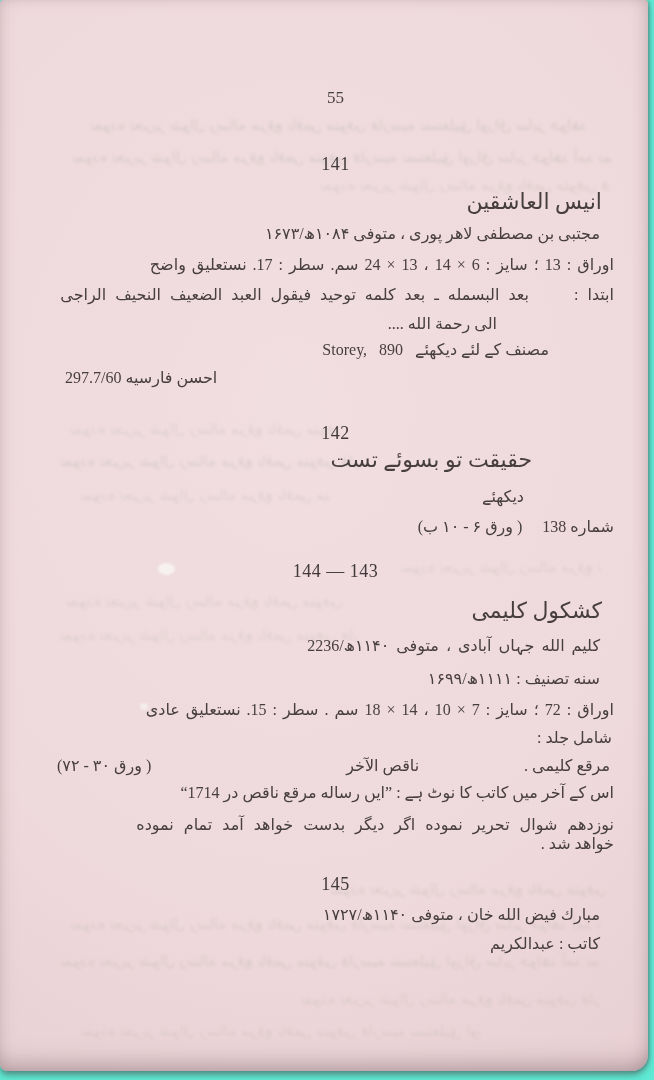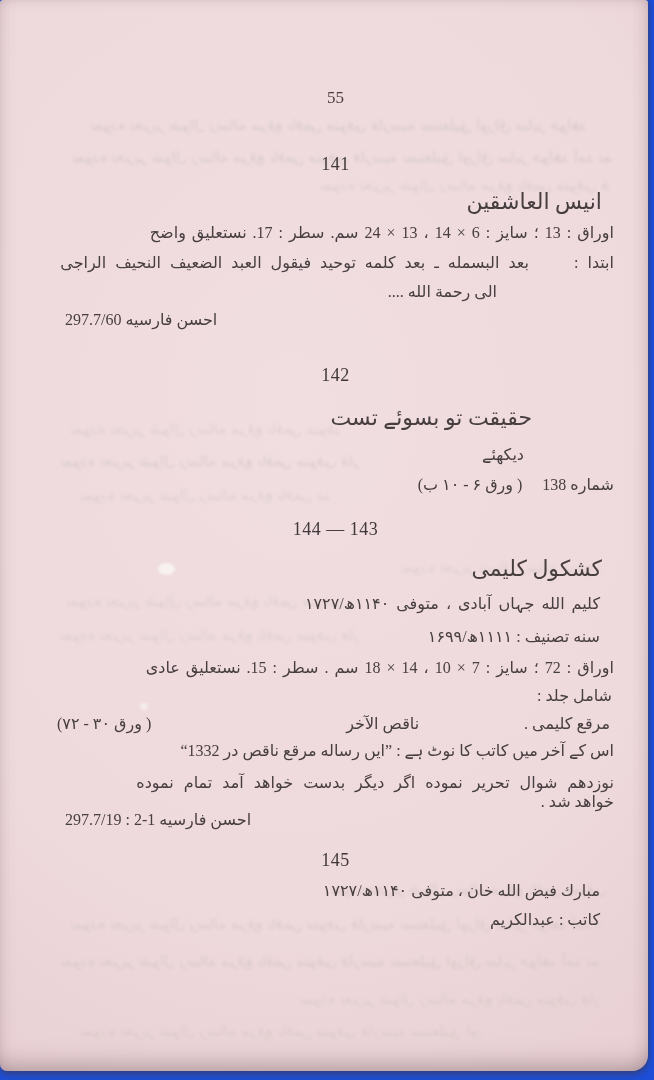--- a/index.html
+++ b/index.html
@@ -1,18 +1,18 @@
 <!DOCTYPE html>
 <html><head>
 <meta charset="utf-8">
 <style>
   html,body{margin:0;padding:0;}
   body{width:654px;height:1080px;overflow:hidden;background:#efece7;
        font-family:"Liberation Serif","DejaVu Sans",serif;}
-  .scan{position:relative;width:654px;height:1080px;background:#1d4ed8;overflow:hidden;}
+  .scan{position:relative;width:654px;height:1080px;background:#5eead4;overflow:hidden;}
   .page{position:absolute;left:0;top:0;width:648px;height:1071px;
         background:radial-gradient(130% 95% at 45% 38%, #f1dee1 0%, #eed9dc 50%, #e7ced2 82%, #dcc1c7 100%);
         border-radius:3px 3px 16px 7px;
         box-shadow:0 4px 6px rgba(70,55,60,.5), 2px 0 3px rgba(70,55,60,.22);}
   .page::after{content:"";position:absolute;inset:0;border-radius:inherit;pointer-events:none;
         box-shadow:inset 0 -16px 24px -12px rgba(110,85,92,.5),
                    inset -10px 0 18px -14px rgba(110,85,92,.32),
                    inset 0 10px 16px -14px rgba(110,85,92,.28),
                    inset 10px 0 16px -15px rgba(110,85,92,.22);}
   .content{position:absolute;left:57px;right:34px;top:0;}
@@ -30,21 +30,21 @@
   .p55{margin-top:86px;line-height:24px;font-size:17px;}
   .h141{margin-top:42px;}
   .t141{margin-top:12px;line-height:28px;padding-right:12px;}
   .a141{margin-top:3px;line-height:29px;padding-right:14px;}
   .sz141{margin-top:2px;line-height:29px;}
   .in141{margin-top:2px;line-height:28px;}
   .in2-141{margin-top:2px;line-height:26px;padding-right:117px;}
   .rf141{margin-top:0;line-height:26px;padding-right:65px;}
   .sh141{margin-top:2px;line-height:26px;}
   .h142{margin-top:30px;}
-  .t142{margin-top:16px;line-height:30px;padding-right:82px;text-align:right;}
+  .t142{margin-top:0;line-height:30px;padding-right:82px;text-align:right;}
   .se142{margin-top:8px;line-height:28px;padding-right:90px;}
   .rf142{margin-top:2px;line-height:28px;}
   .h143{margin-top:18px;}
   .t143{margin-top:14px;line-height:28px;padding-right:12px;}
   .a143{margin-top:6px;line-height:30px;padding-right:14px;}
   .cp143{margin-top:3px;line-height:29px;padding-right:14px;}
   .sz143{margin-top:2px;line-height:29px;}
   .ik143{margin-top:1px;line-height:28px;}
   .sj143{margin-top:0;line-height:28px;padding-right:2px;}
   .row143{margin-top:0;line-height:28px;display:flex;justify-content:space-between;padding-right:4px;}
@@ -103,45 +103,46 @@
 
     <div class="spot spot1"></div>
     <div class="spot spot2"></div>
 
     <div class="content">
 
       <div class="ln ctr p55">55</div>
 
       <div class="hdr h141">141</div>
       <div class="ln ttl t141">انيس العاشقين</div>
+      <div class="ln a141">مجتبى بن مصطفى لاهر پورى ، متوفى ۱۰۸۴ھ/۱۶۷۳</div>
       <div class="ln sz141 ws2">اوراق : 13 ؛ سايز : 6 × 14 ، 13 × 24 سم. سطر : 17. نستعليق واضح</div>
       <div class="ln in141 spread">ابتدا : &nbsp;&nbsp;&nbsp; بعد البسمله ـ بعد كلمه توحيد فيقول العبد الضعيف النحيف الراجى</div>
       <div class="ln in2-141">الى رحمة الله ....</div>
+      <div class="ln rf141">مصنف كے لئے ديكھئے &nbsp; Storey, &nbsp; 890</div>
       <div class="ln sh141 leftal">احسن فارسيه 297.7/60</div>
 
       <div class="hdr h142">142</div>
       <div class="ln ttl t142">حقيقت تو بسوئے تست</div>
       <div class="ln se142">ديكھئے</div>
       <div class="ln rf142">شماره 138 &nbsp;&nbsp;&nbsp; ( ورق ۶ - ۱۰ ب)</div>
 
       <div class="hdr h143">143 — 144</div>
       <div class="ln ttl t143">كشكول كليمى</div>
-      <div class="ln a143 ws3">كليم الله جہاں آبادى ، متوفى ۱۱۴۰ھ/۱۷۲۷</div>
+      <div class="ln a143 ws3">كليم الله جہاں آبادى ، متوفى ۱۱۴۰ھ/2236</div>
       <div class="ln cp143">سنه تصنيف : ۱۱۱۱ھ/۱۶۹۹</div>
       <div class="ln sz143 ws2">اوراق : 72 ؛ سايز : 7 × 10 ، 14 × 18 سم . سطر : 15. نستعليق عادى</div>
       <div class="ln sj143">شامل جلد :</div>
       <div class="ln row143">
         <span>مرقع كليمى .</span>
         <span class="mid">ناقص الآخر</span>
         <span>( ورق ۳۰ - ۷۲)</span>
       </div>
-      <div class="ln n1-143">اس كے آخر ميں كاتب كا نوٹ ہے : ”ايں رساله مرقع ناقص در 1332“</div>
+      <div class="ln n1-143">اس كے آخر ميں كاتب كا نوٹ ہے : ”ايں رساله مرقع ناقص در 1714“</div>
       <div class="ln n2-143 spread2">نوزدهم شوال تحرير نموده اگر ديگر بدست خواهد آمد تمام نموده</div>
       <div class="ln n3-143">خواهد شد .</div>
-      <div class="ln sh143 leftal">احسن فارسيه 1-2 : 297.7/19</div>
 
       <div class="hdr h145">145</div>
       <div class="ln a145">مبارك فيض الله خان ، متوفى ۱۱۴۰ھ/۱۷۲۷</div>
       <div class="ln sc145">كاتب : عبدالكريم</div>
 
     </div>
   </div>
 </div>
 
 </body></html>

